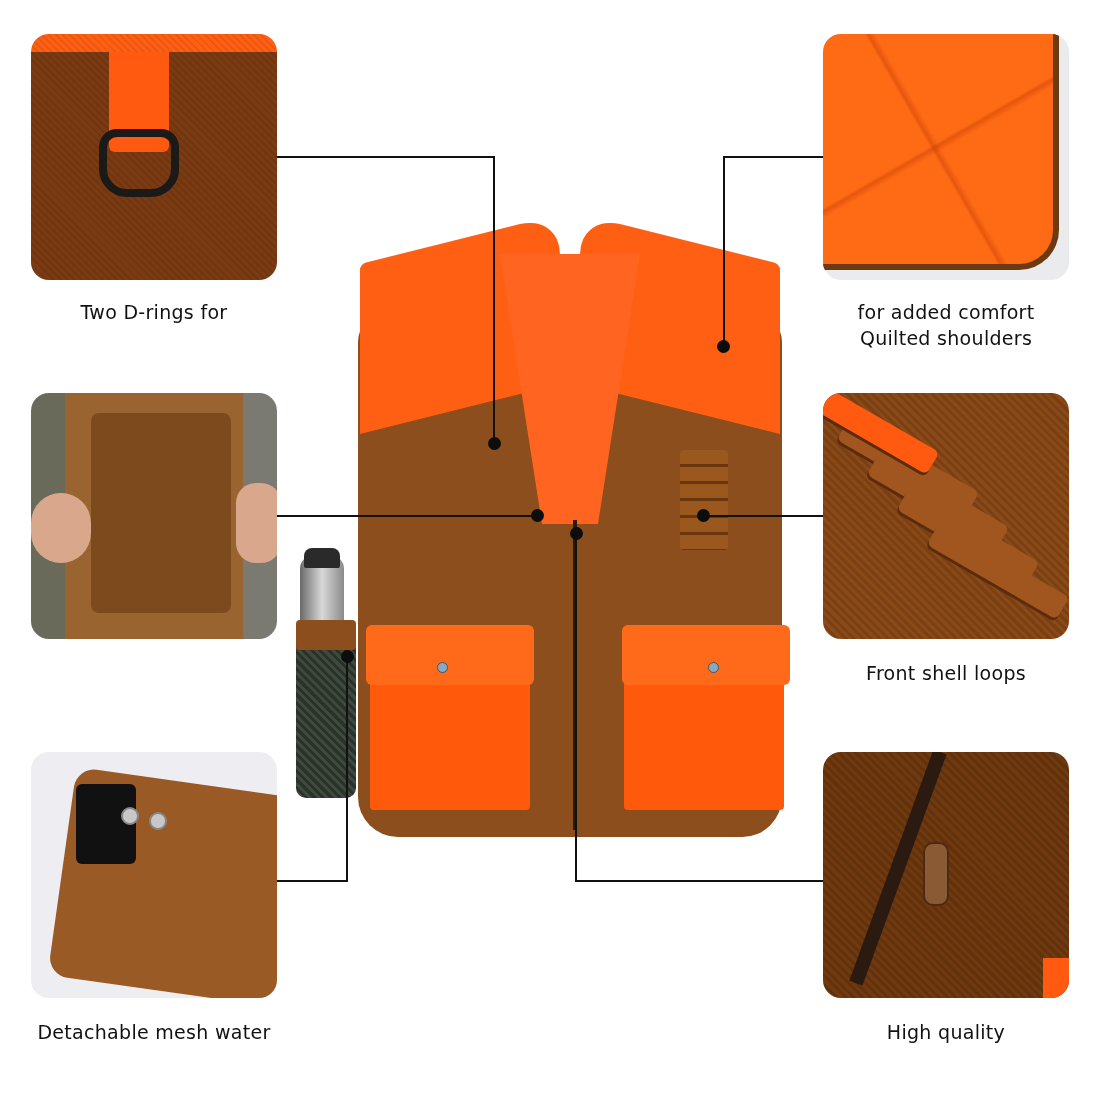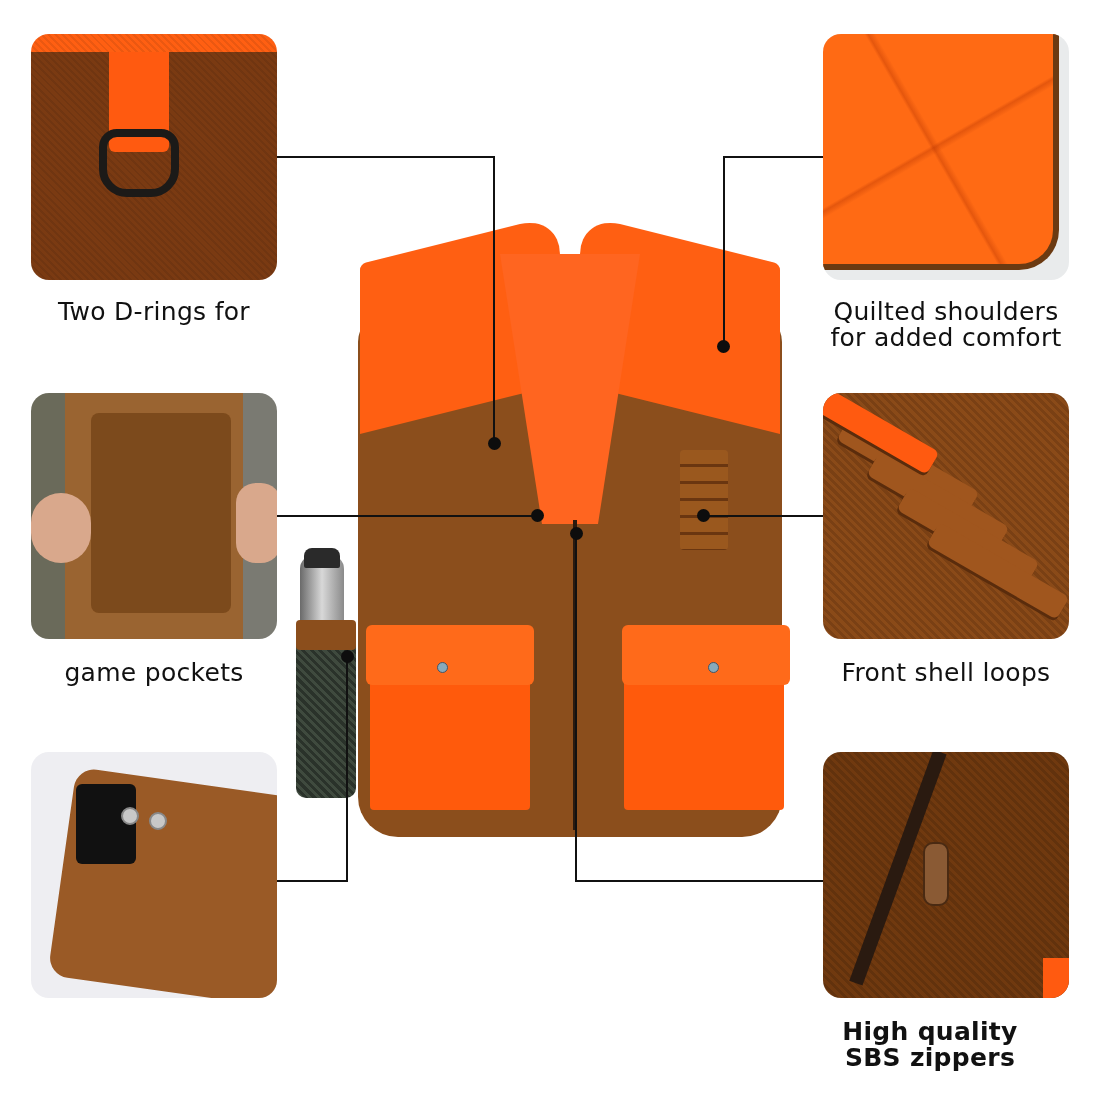--- a/index.html
+++ b/index.html
@@ -1,18 +1,18 @@
 <!DOCTYPE html>
 <html><head>
 <meta charset="utf-8">
 <style>
   html,body{margin:0;padding:0;background:#ffffff;}
   body{width:1100px;height:1100px;position:relative;overflow:hidden;font-family:"DejaVu Sans","Liberation Sans",sans-serif;}
   .thumb{position:absolute;width:246px;height:246px;border-radius:18px;overflow:hidden;}
-  .caption{position:absolute;width:300px;text-align:center;font-size:25px;line-height:26px;color:#111;letter-spacing:0.3px;}
+  .caption{position:absolute;width:300px;text-align:center;font-size:19px;line-height:26px;color:#111;letter-spacing:0.3px;}
   .line{position:absolute;background:#111;}
   .dot{position:absolute;width:13px;height:13px;border-radius:50%;background:#0d0d0d;}
   
   .t-dring{left:31px;top:34px;background:
      repeating-linear-gradient(45deg,rgba(0,0,0,.08) 0 2px,transparent 2px 5px),
      linear-gradient(180deg,#ff5f12 0 18px,#7a3a12 18px 100%);}
   .t-dring .tab{position:absolute;left:78px;top:18px;width:60px;height:100px;background:#ff5a10;border-radius:0 0 6px 6px;}
   .t-dring .ring{position:absolute;left:68px;top:95px;width:64px;height:52px;border:8px solid #1c1a18;border-radius:18px 18px 28px 28px;}
   .t-quilt{left:823px;top:34px;background:#e9ebec;}
   .t-quilt .pad{position:absolute;left:0;top:0;width:230px;height:230px;background:
@@ -59,59 +59,58 @@
 <div class="caption" style="left:4px;top:299px;">
   <div>Two D-rings for</div>
 </div>
 
 <div class="thumb t-pocket">
   <div class="inner"></div>
   <div class="hand1"></div>
   <div class="hand2"></div>
 </div>
 <div class="caption" style="left:4px;top:660px;">
-  <div>game pockets</div>
 </div>
 
 <div class="thumb t-bottle">
   <div class="sleeve"></div>
   <div class="clip"></div>
   <div class="snap" style="left:90px;top:55px;"></div>
   <div class="snap" style="left:118px;top:60px;"></div>
 </div>
 <div class="caption" style="left:4px;top:1019px;">
+  <div>Detachable mesh water</div>
 </div>
 
 <div class="thumb t-quilt">
   <div class="pad"></div>
 </div>
 <div class="caption" style="left:796px;top:299px;">
+  <div>for added comfort</div>
   <div>Quilted shoulders</div>
-  <div>for added comfort</div>
 </div>
 
 <div class="thumb t-shells">
   <div class="loop" style="left:10px;top:60px;"></div>
   <div class="loop" style="left:40px;top:95px;"></div>
   <div class="loop" style="left:70px;top:130px;"></div>
   <div class="loop" style="left:100px;top:165px;"></div>
   <div class="loop" style="left:-30px;top:20px;background:#ff5a10;"></div>
 </div>
 <div class="caption" style="left:796px;top:660px;">
   <div>Front shell loops</div>
 </div>
 
 <div class="thumb t-zip">
   <div class="tape"></div>
   <div class="pull"></div>
   <div class="orange"></div>
 </div>
-<div class="caption" style="left:780px;top:1019px;font-weight:bold;">
+<div class="caption" style="left:796px;top:1019px;">
   <div>High quality</div>
-  <div>SBS zippers</div>
 </div>
 
 <div class="vest">
   <div class="body"></div>
   <div class="yoke-l"></div>
   <div class="yoke-r"></div>
   <div class="neck"></div>
   <div class="zipper"></div>
   <div class="loops"></div>
   <div class="pocket" style="left:30px;top:395px;"></div>

